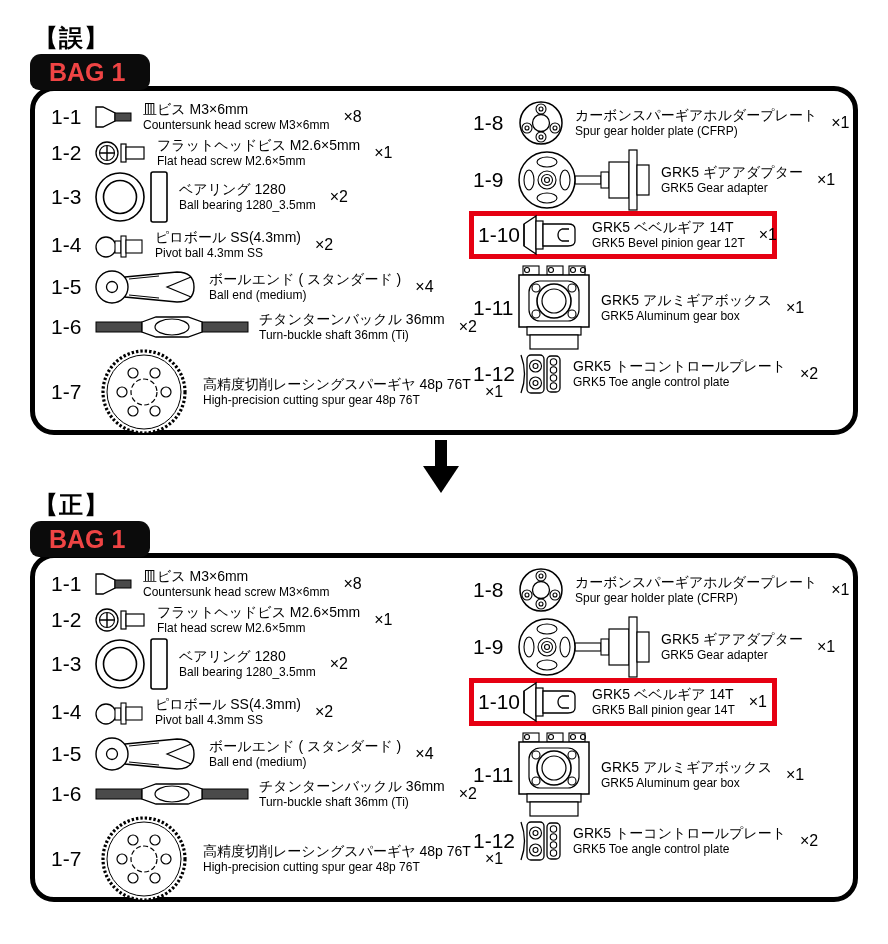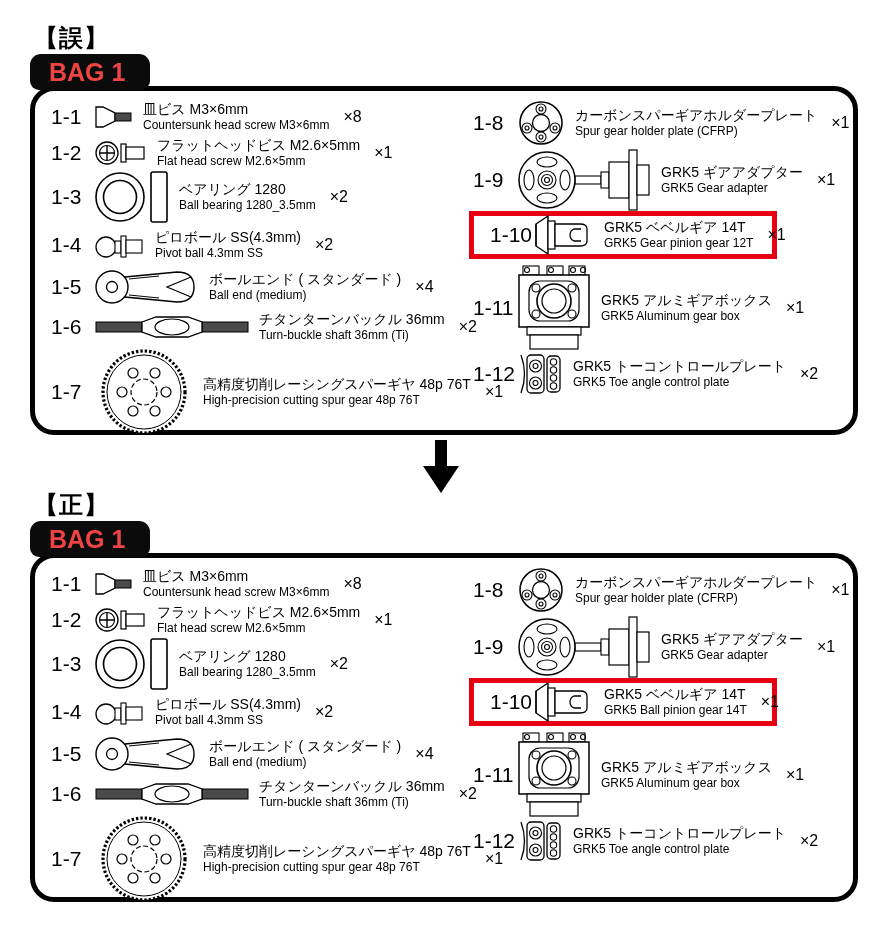--- a/index.html
+++ b/index.html
@@ -13,21 +13,21 @@
   .bag-box{position:absolute;top:64px;left:0;width:828px;height:349px;border:5px solid #000;
            border-radius:24px;box-sizing:border-box;background:#fff;z-index:1;}
   .item-row{position:absolute;display:flex;align-items:center;white-space:nowrap;}
   .item-id{width:44px;font-size:21px;flex:none;}
   .item-icon{flex:none;display:flex;align-items:center;justify-content:center;margin-right:10px;}
   .item-icon svg{display:block;}
   .item-text{display:flex;flex-direction:column;line-height:1.2;}
   .jp{font-size:14px;}
   .en{font-size:12px;}
   .item-qty{font-size:16px;margin-left:14px;flex:none;}
-  .highlight{border:5px solid var(--red,#e60012);box-sizing:border-box;padding:1px 16px;}
+  .highlight{border:5px solid var(--red,#e60012);box-sizing:border-box;padding:1px 4px;}
   .arrow{position:absolute;left:422px;top:440px;width:38px;height:54px;}
 </style>
 </head>
 <body>
 
 <div class="page">
   <div>
       <div class="section" style="top: 22px;">
   <div class="sec-label">【誤】</div>
   <div class="bag-tab">
@@ -209,21 +209,21 @@
               <svg width="60" height="42" viewBox="0 0 60 42">
                 <path d="M2,10 L14,2 L14,40 L2,32 Z" fill="#fff" stroke="#000" stroke-width="1.4"></path>
                 <path d="M2,10 L2,32" stroke="#000" stroke-width="1.2"></path>
                 <rect x="14" y="7" width="7" height="28" fill="#fff" stroke="#000" stroke-width="1.2"></rect>
                 <path d="M21,10 L46,10 Q53,10 53,15 L53,27 Q53,32 46,32 L21,32 Z" fill="#fff" stroke="#000" stroke-width="1.3"></path>
                 <path d="M47,15 h-7 a6.5,6.5 0 0 0 0,12 h7" fill="none" stroke="#000" stroke-width="1.3"></path>
               </svg>
             </span>
             <span class="item-text">
               <span class="jp">GRK5 ベベルギア 14T</span>
-              <span class="en">GRK5 Gear pinion gear 12T</span>
+              <span class="en">GRK5 Bevel pinion gear 12T</span>
             </span>
             <span class="item-qty">×1</span>
           </div>
           <div class="item-row" style="left: 438px; top: 174px;">
             <span class="item-id">1-11</span>
             <span class="item-icon">
               <svg width="74" height="86" viewBox="0 0 74 86">
                 <g fill="#fff" stroke="#000" stroke-width="1.1">
                   <rect x="6" y="1" width="16" height="9"></rect>
                   <rect x="30" y="1" width="16" height="9"></rect>

